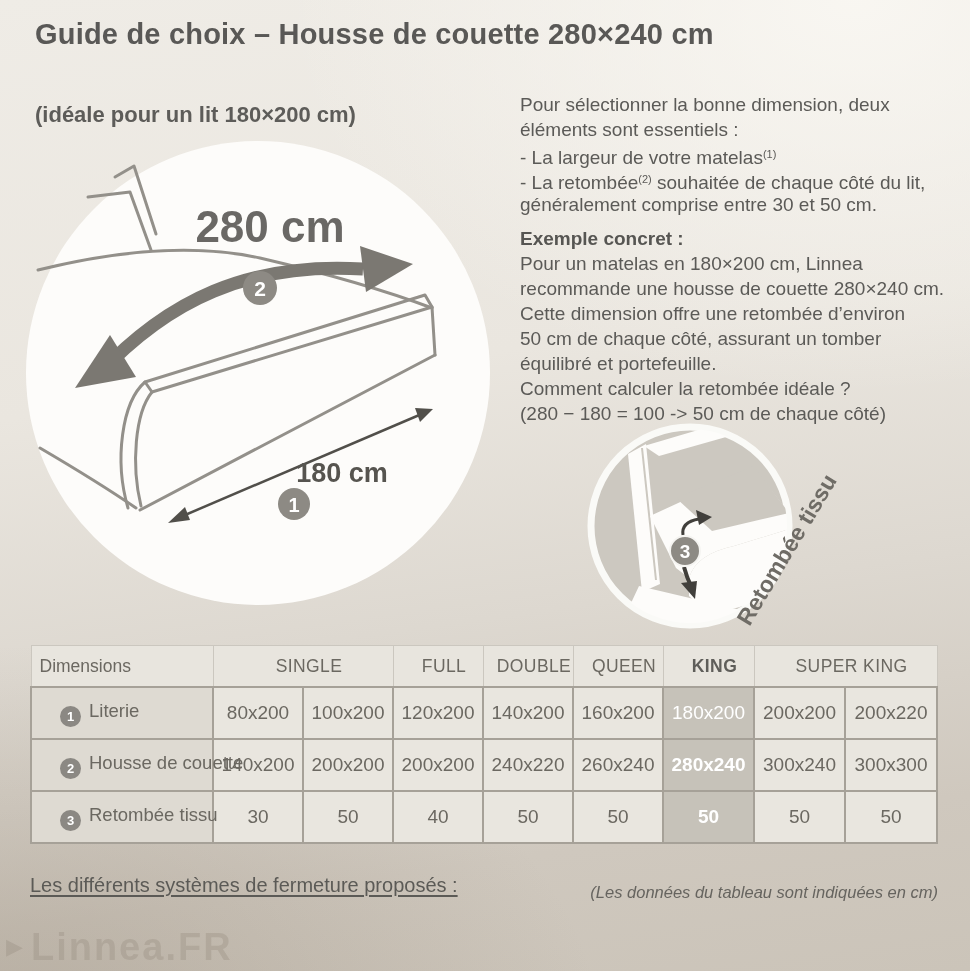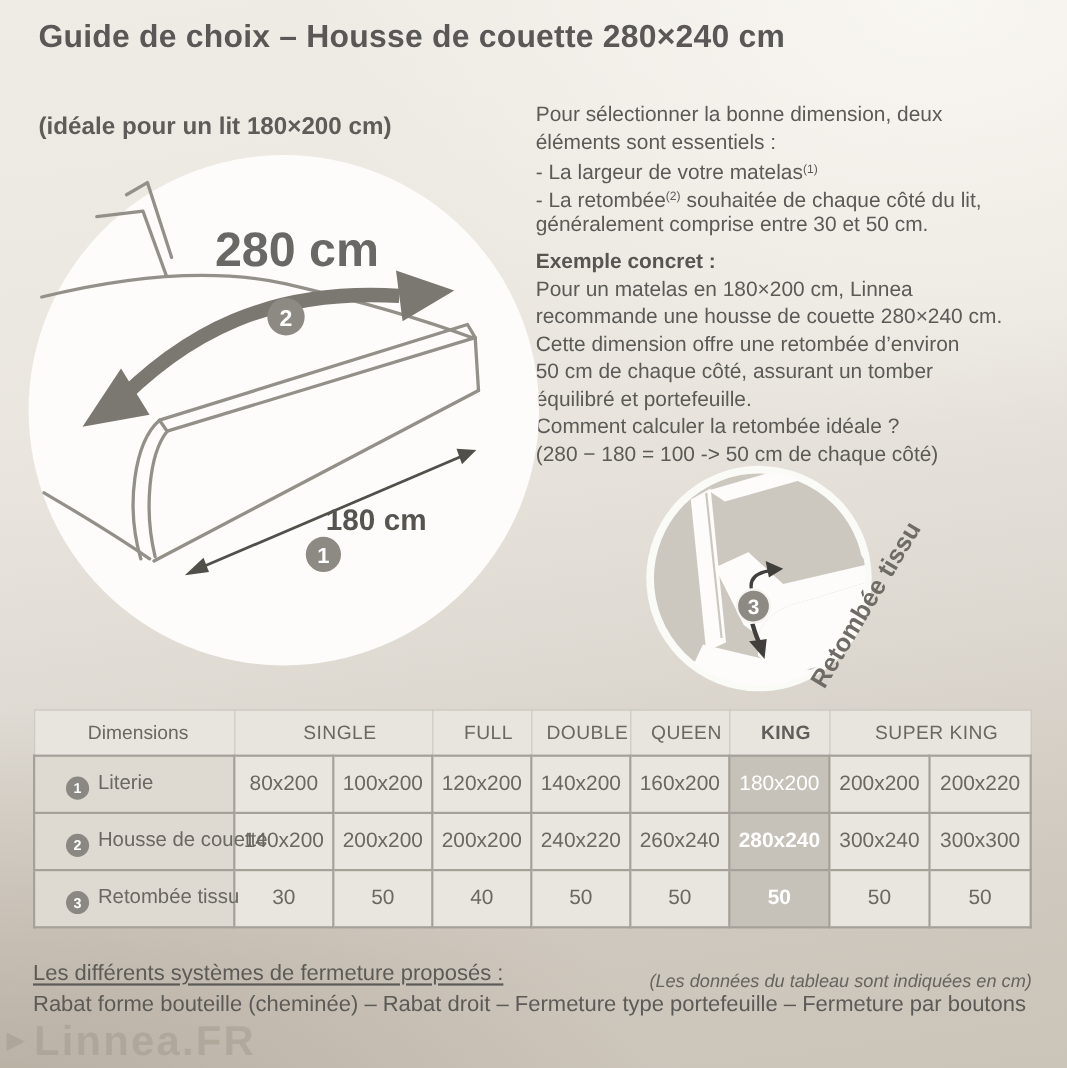--- a/index.html
+++ b/index.html
@@ -13,34 +13,34 @@
     color:#5b5a57;
   }
   .abs{position:absolute;}
   
   #title{left:35px;top:18px;font-size:29px;font-weight:700;color:#595856;letter-spacing:.2px;}
   #subtitle{left:35px;top:54px;font-size:22px;font-weight:700;color:#5d5c59;margin-top:48px;}
   
   .txtblock{width:478px;font-size:19px;line-height:25px;color:#5b5a57;}
   #intro{left:487px;top:92px;}
   #example{left:487px;top:226px;}
-  .tline{height:25px;white-space:nowrap;}
+  .tline{height:25px;white-space:nowrap;margin-left:33px;}
   sup.fn{font-size:11px;vertical-align:6px;}
   .bold{font-weight:700;color:#565552;}
   
   #main-diagram{left:18px;top:130px;}
   #drop-diagram{left:584px;top:418px;}
   #drop-label{left:690px;top:536px;width:195px;height:28px;text-align:center;
     font-size:23px;font-weight:700;color:#6f6c66;transform:rotate(-59deg);}
   
   #size-table{left:30px;top:645px;}
   table{border-collapse:collapse;table-layout:fixed;width:906px;}
   thead th{height:38px;background:#e8e5de;border:1px solid #cbc7bf;
     font-weight:400;font-size:17.5px;color:#6b6861;letter-spacing:.4px;padding-left:13px;}
-  thead th.h-dim{text-align:center;padding-left:8px;letter-spacing:0;}
+  thead th.h-dim{text-align:left;padding-left:8px;letter-spacing:0;}
   thead th.h-king{font-weight:700;color:#5f5e5a;}
   tbody td{height:48px;background:#e9e6df;border:2px solid #a6a198;
     font-size:19px;color:#6b6861;text-align:center;}
   tbody td.lbl{background:#dedad2;text-align:left;padding-left:28px;font-size:18.5px;white-space:nowrap;}
   tbody td.hl{background:#c6c2b9;color:#ffffff;}
   tbody td.hl.b{font-weight:700;margin-top:32px;}
   .rowbadge{display:inline-flex;align-items:center;justify-content:center;
     width:21px;height:21px;border-radius:50%;background:#8b8883;color:#fff;
     font-size:13px;font-weight:700;margin-right:8px;vertical-align:-4px;}
   
@@ -203,17 +203,16 @@
           <td>50</td>
           <td>50</td>
         </tr>
       </tbody>
     </table>
   </div>
 
   <div class="abs" id="table-note">(Les données du tableau sont indiquées en cm)</div>
 
   <div class="abs" id="closures-heading">Les différents systèmes de fermeture proposés :</div>
-  <div class="abs" id="closures-list">Rabat forme bouteille (cheminée) – Rabat droit – Fermeture type portefeuille – Fermeture par boutons</div>
 
   <div class="abs" id="watermark"><span class="tri">▶</span><span>Linnea.FR</span></div>
 
 </div>
 
 </body></html>

